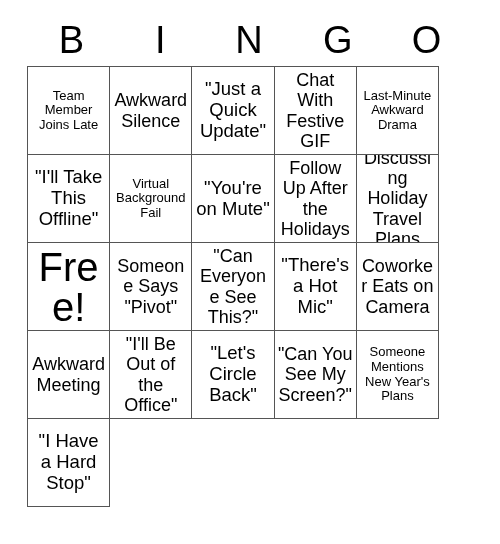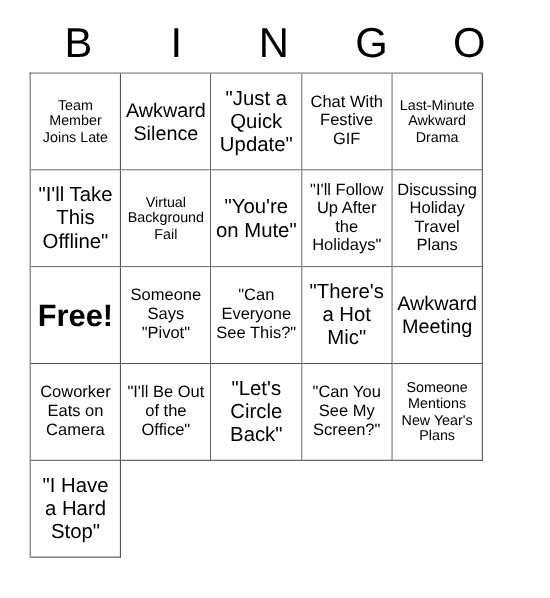--- a/index.html
+++ b/index.html
@@ -66,24 +66,24 @@
     display: block;
     width: 100%;
     line-height: 1.12;
     word-wrap: break-word;
     hyphens: none;
   }
 
   
   .fs-xs .cell-text { font-size: 11.5px; }
   .fs-sm .cell-text { font-size: 13px; }
-  .fs-md .cell-text { font-size: 15px; }
+  .fs-md .cell-text { font-size: 18px; }
   .fs-lg .cell-text { font-size: 18px; }
   .fs-xl .cell-text { font-size: 18.5px; }
-  .fs-free .cell-text { font-size: 28px; line-height: 1; font-weight: bold; }
+  .fs-free .cell-text { font-size: 40px; line-height: 1; }
 </style>
 </head>
 <body>
 
 <div id="card">
 
   <div id="header-row">
     <div class="header-letter">B</div>
     <div class="header-letter">I</div>
     <div class="header-letter">N</div>
@@ -131,25 +131,25 @@
     <div class="cell fs-md">
         <span class="cell-text">Someone Says "Pivot"</span>
       </div>
     <div class="cell fs-md">
         <span class="cell-text">"Can Everyone See This?"</span>
       </div>
 
     <div class="cell fs-xl">
         <span class="cell-text">"There's a Hot Mic"</span>
       </div>
+    <div class="cell fs-md">
+        <span class="cell-text">Coworker Eats on Camera</span>
+      </div>
     <div class="cell fs-lg">
         <span class="cell-text">Awkward Meeting</span>
-      </div>
-    <div class="cell fs-md">
-        <span class="cell-text">Coworker Eats on Camera</span>
       </div>
     <div class="cell fs-md">
         <span class="cell-text">"I'll Be Out of the Office"</span>
       </div>
 
     <div class="cell fs-xl">
         <span class="cell-text">"Let's Circle Back"</span>
       </div>
     <div class="cell fs-md">
         <span class="cell-text">"Can You See My Screen?"</span>

